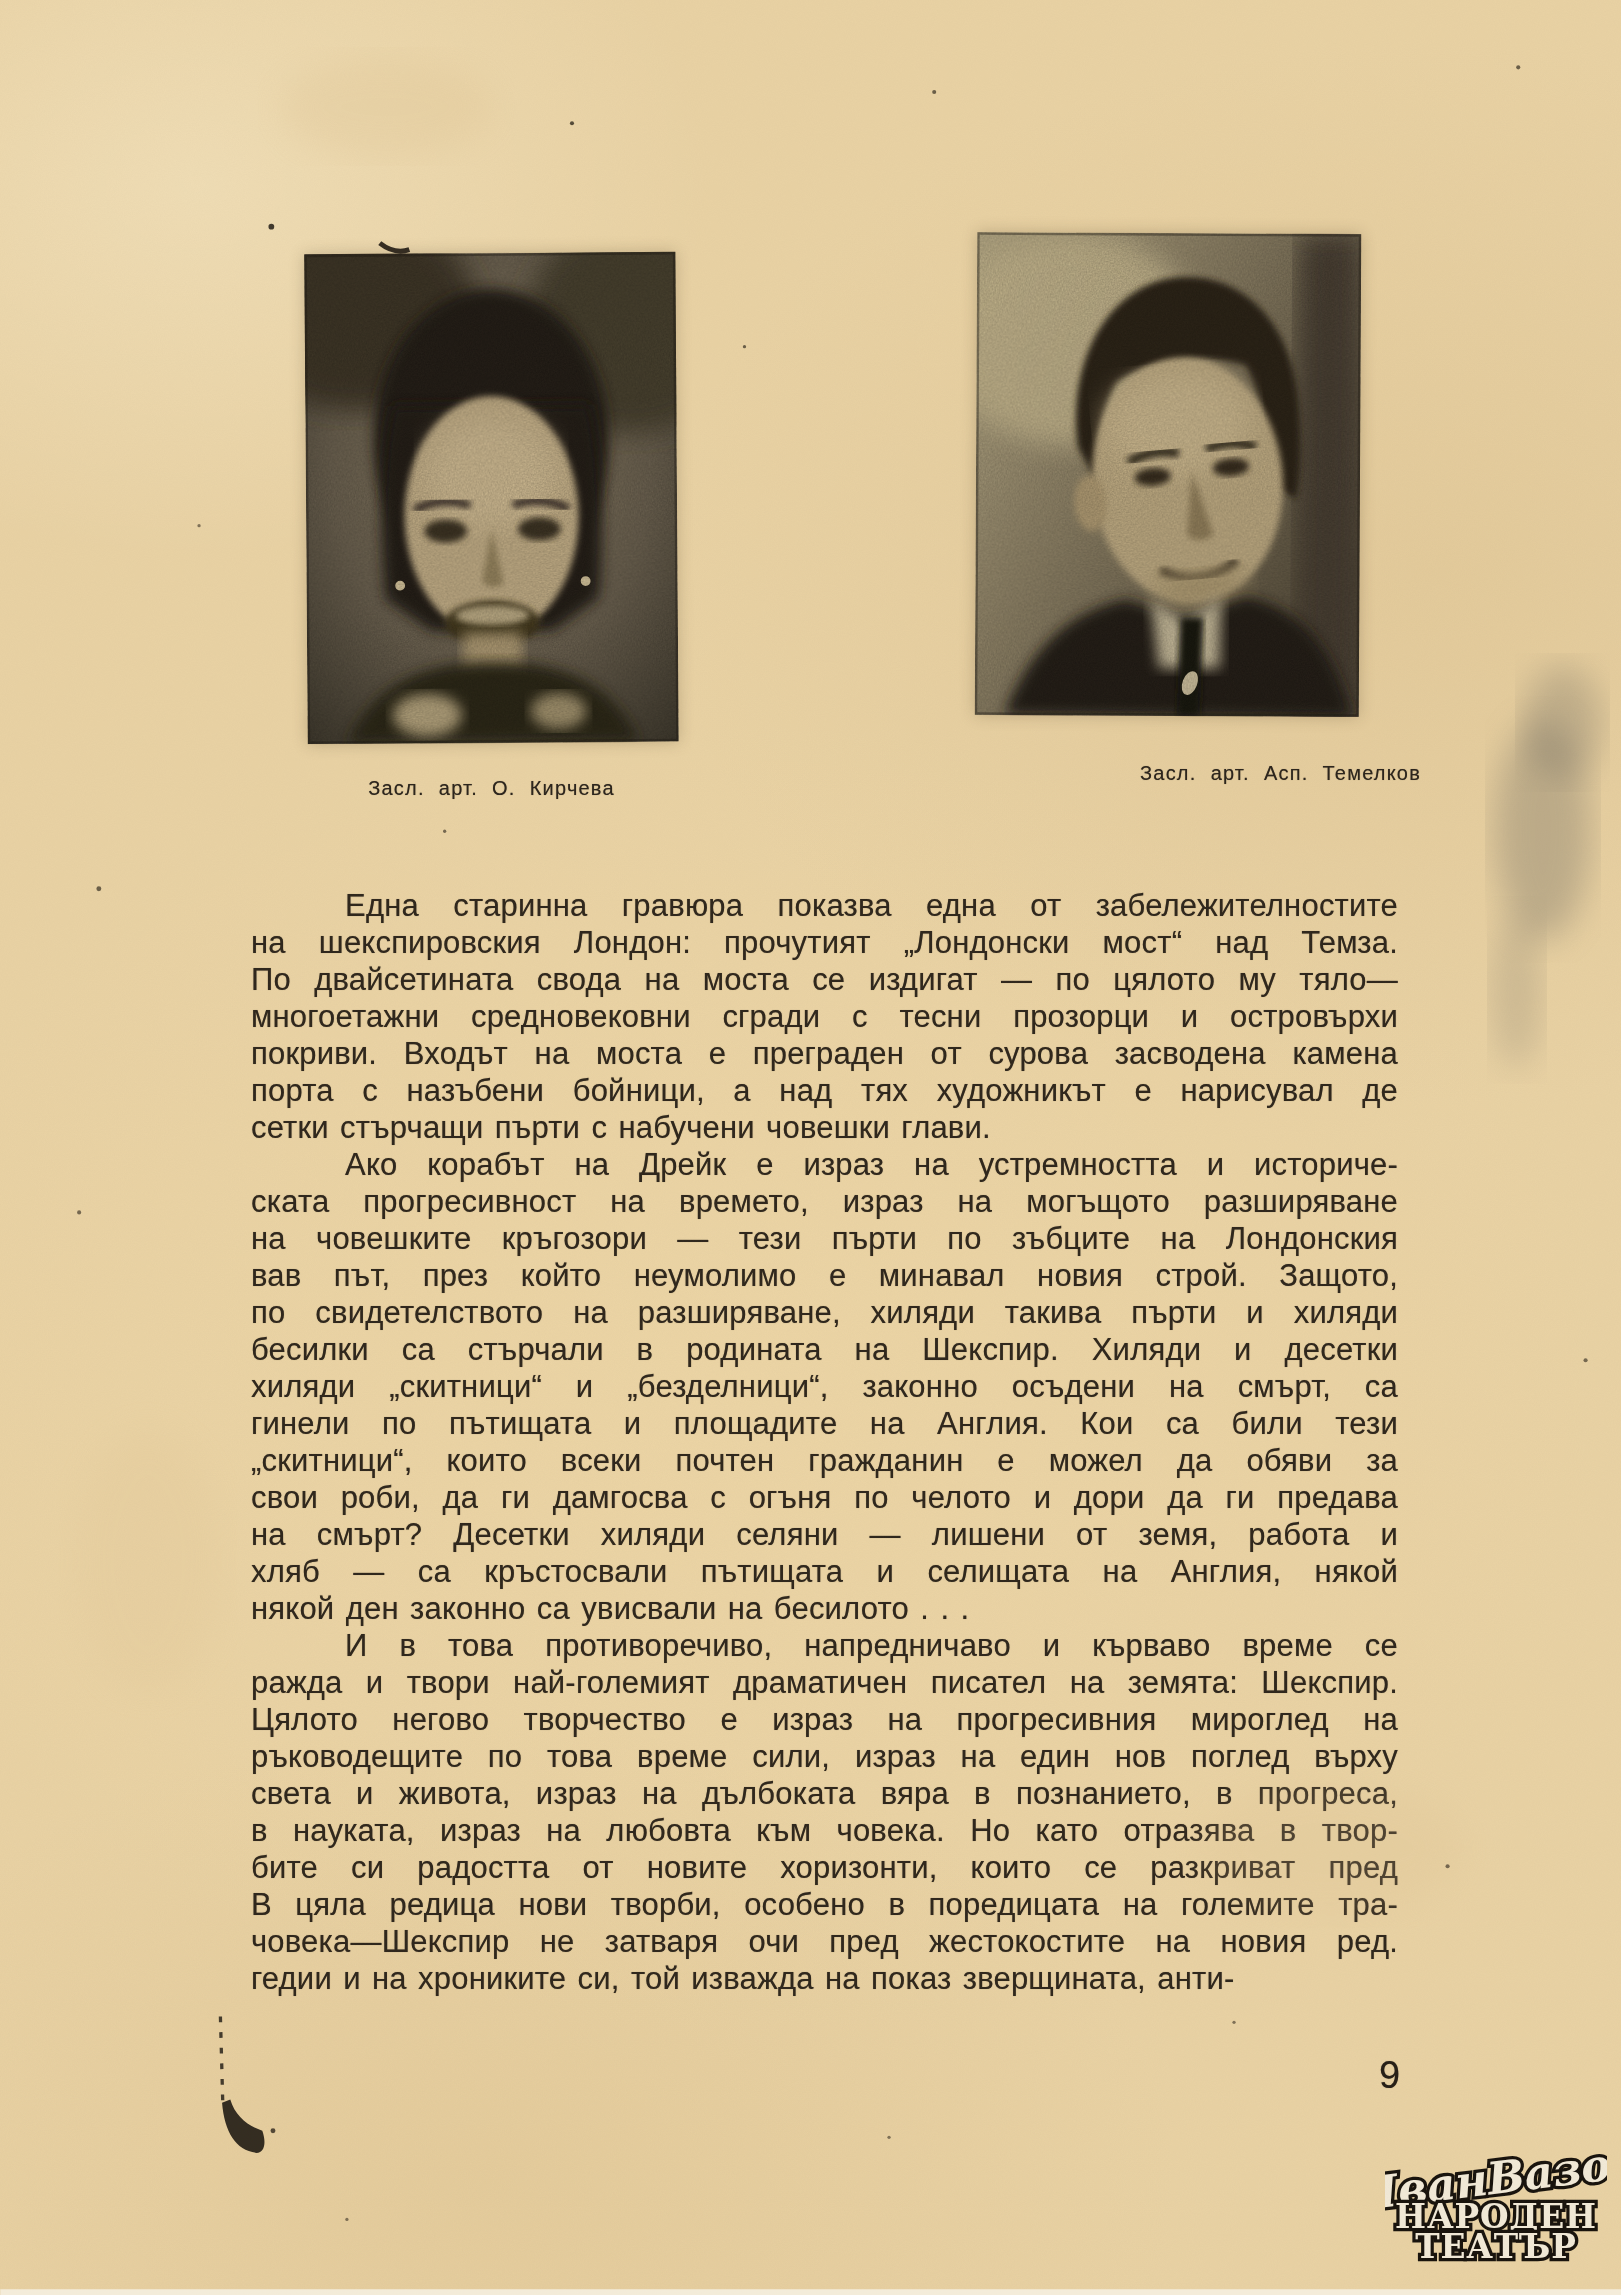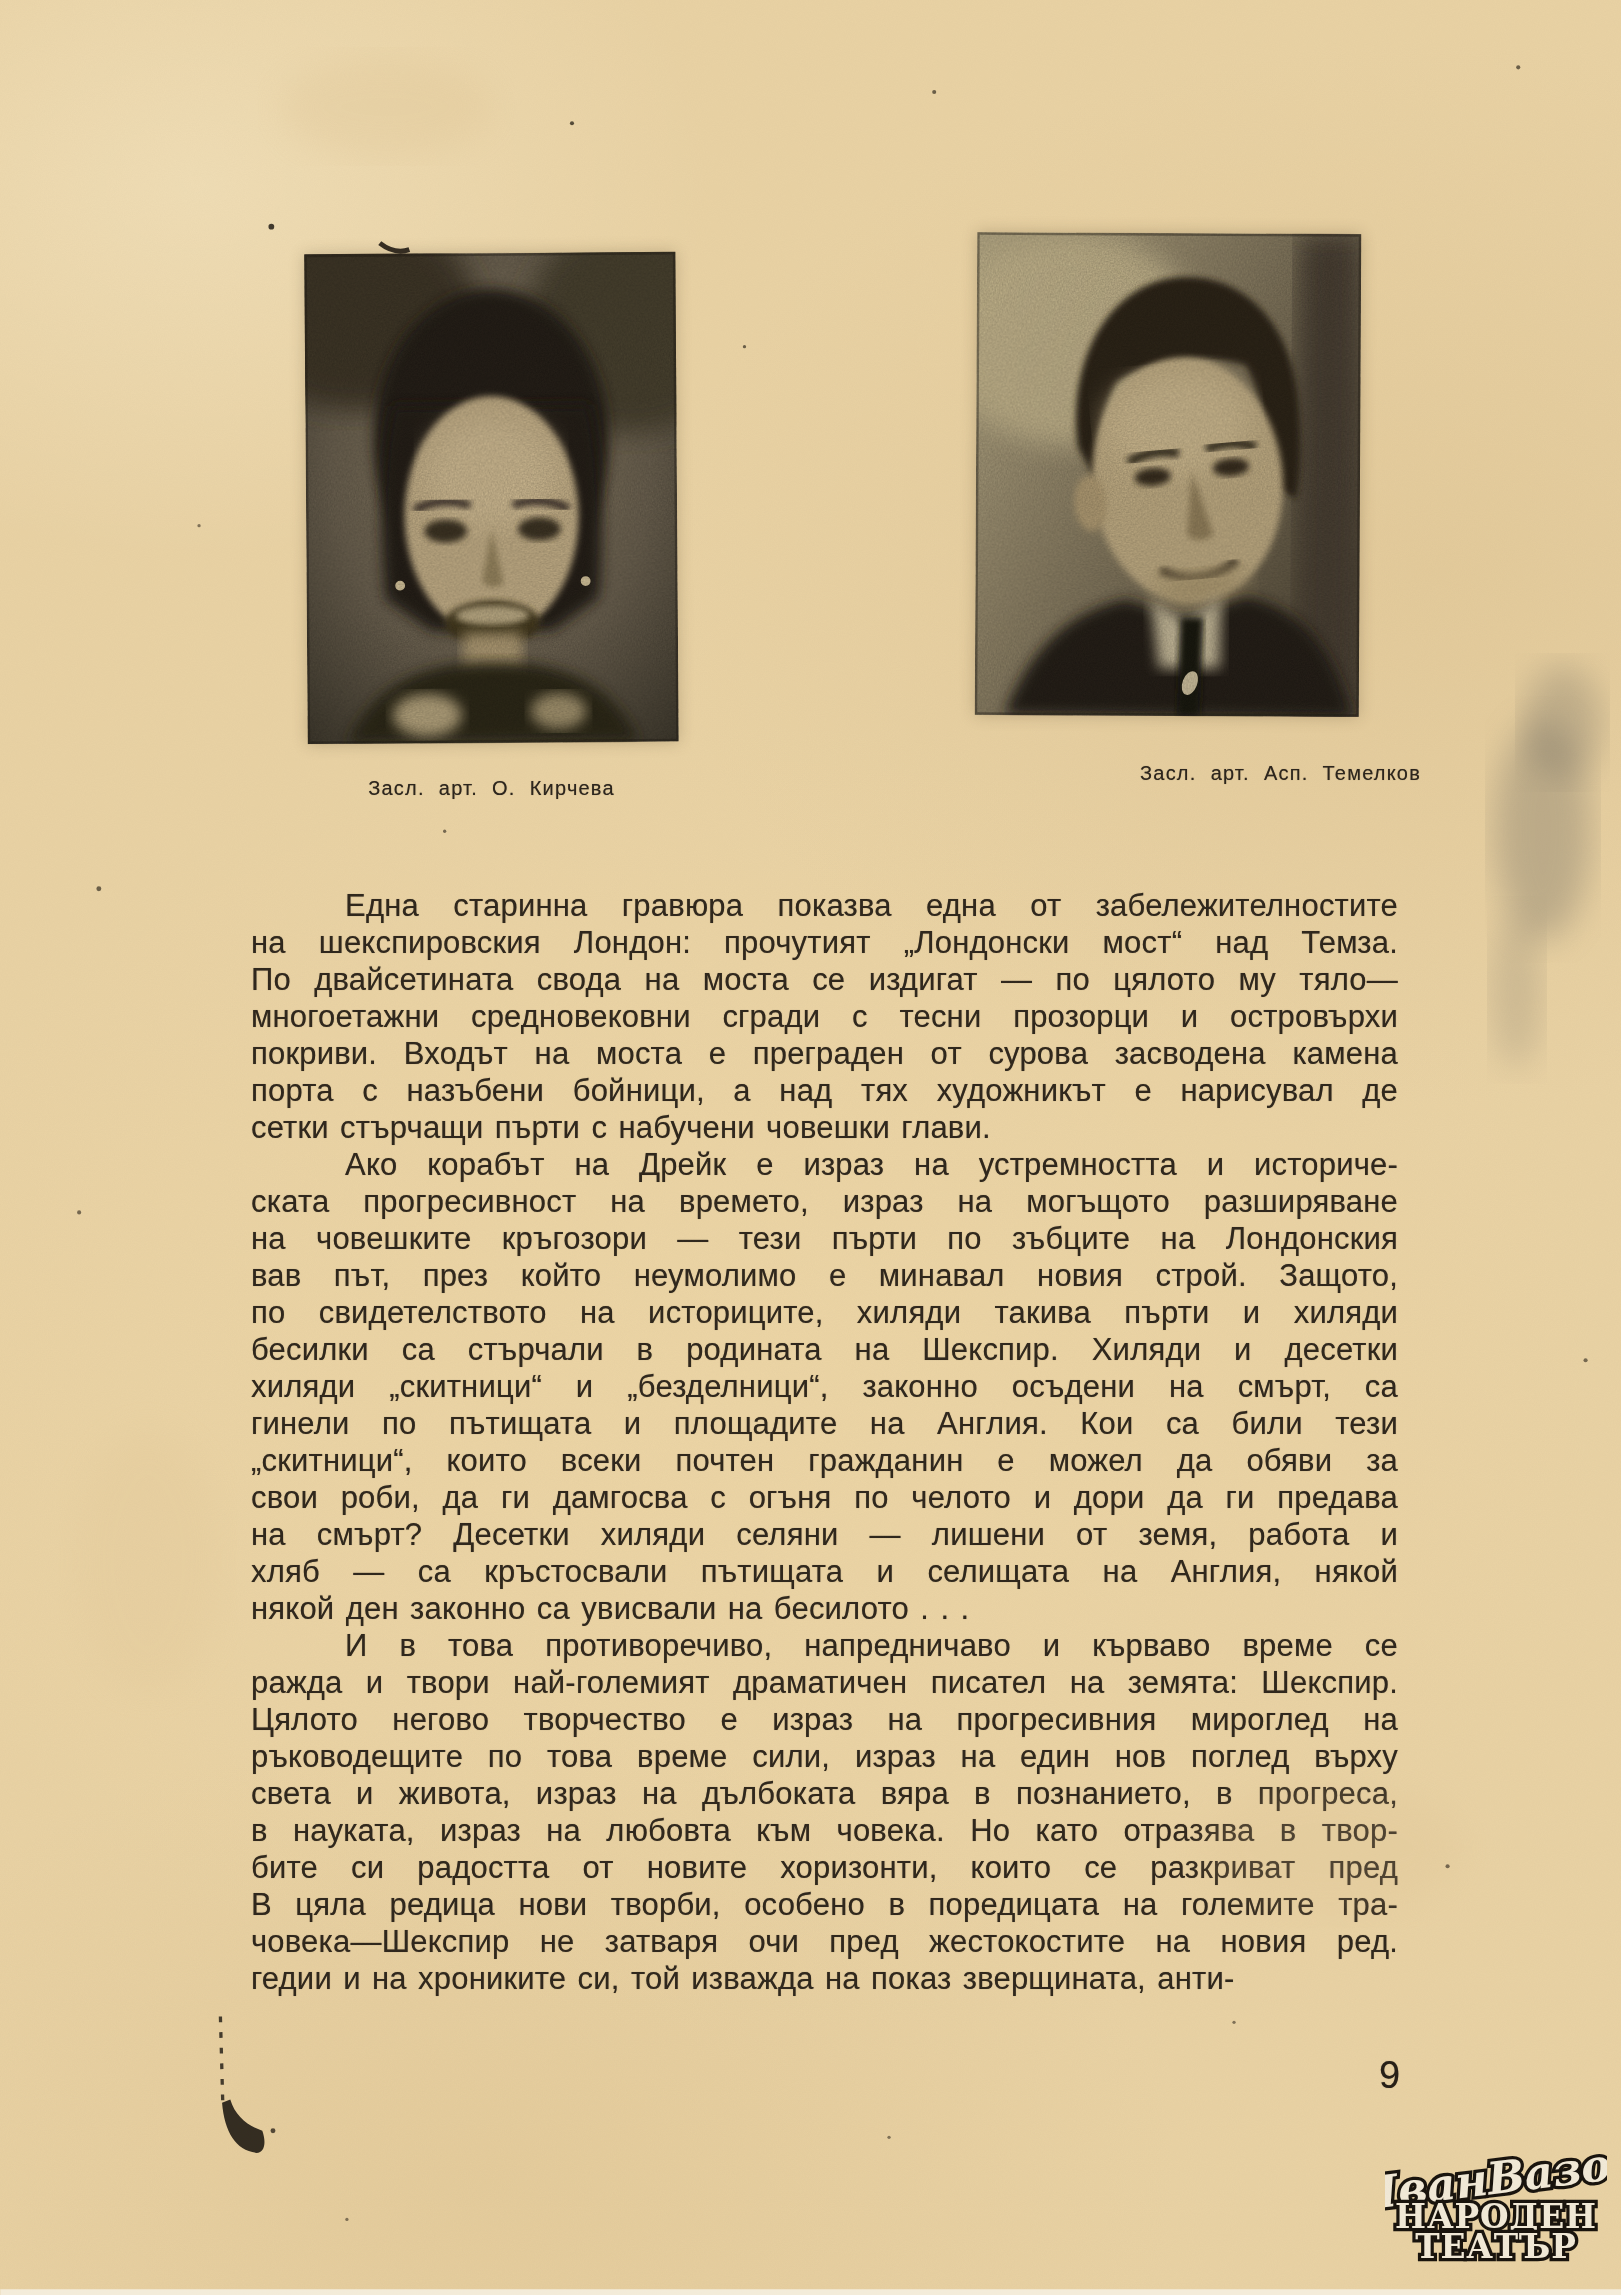--- a/index.html
+++ b/index.html
@@ -184,21 +184,21 @@
       <div class="tl">на шекспировския Лондон: прочутият „Лондонски мост“ над Темза.</div>
       <div class="tl">По двайсетината свода на моста се издигат — по цялото му тяло—</div>
       <div class="tl">многоетажни средновековни сгради с тесни прозорци и островърхи</div>
       <div class="tl">покриви. Входът на моста е преграден от сурова засводена камена</div>
       <div class="tl">порта с назъбени бойници, а над тях художникът е нарисувал де</div>
       <div class="tl plast">сетки стърчащи пърти с набучени човешки глави.</div>
       <div class="tl first">Ако корабът на Дрейк е израз на устремността и историче-</div>
       <div class="tl">ската прогресивност на времето, израз на могъщото разширяване</div>
       <div class="tl">на човешките кръгозори — тези пърти по зъбците на Лондонския</div>
       <div class="tl">вав път, през който неумолимо е минавал новия строй. Защото,</div>
-      <div class="tl">по свидетелството на историците, хиляди такива пърти и хиляди</div>
+      <div class="tl">по свидетелството на разширяване, хиляди такива пърти и хиляди</div>
       <div class="tl">бесилки са стърчали в родината на Шекспир. Хиляди и десетки</div>
       <div class="tl">хиляди „скитници“ и „безделници“, законно осъдени на смърт, са</div>
       <div class="tl">гинели по пътищата и площадите на Англия. Кои са били тези</div>
       <div class="tl">„скитници“, които всеки почтен гражданин е можел да обяви за</div>
       <div class="tl">свои роби, да ги дамгосва с огъня по челото и дори да ги предава</div>
       <div class="tl">на смърт? Десетки хиляди селяни — лишени от земя, работа и</div>
       <div class="tl">хляб — са кръстосвали пътищата и селищата на Англия, някой</div>
       <div class="tl plast">някой ден законно са увисвали на бесилото . . .</div>
       <div class="tl first">И в това противоречиво, напредничаво и кърваво време се</div>
       <div class="tl">ражда и твори най-големият драматичен писател на земята: Шекспир.</div>

